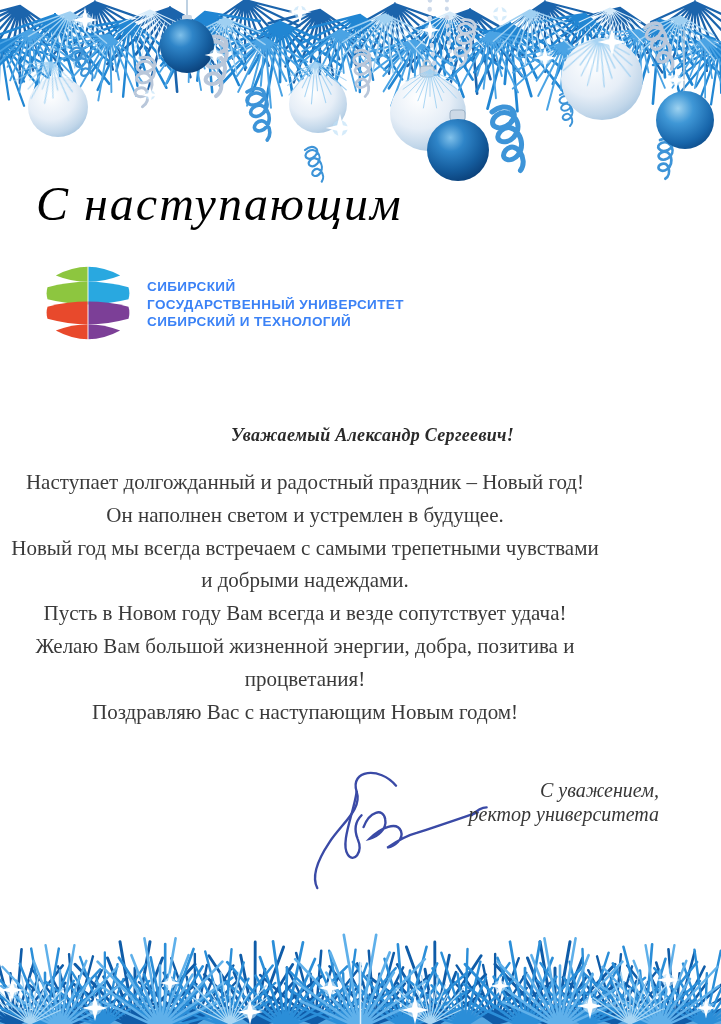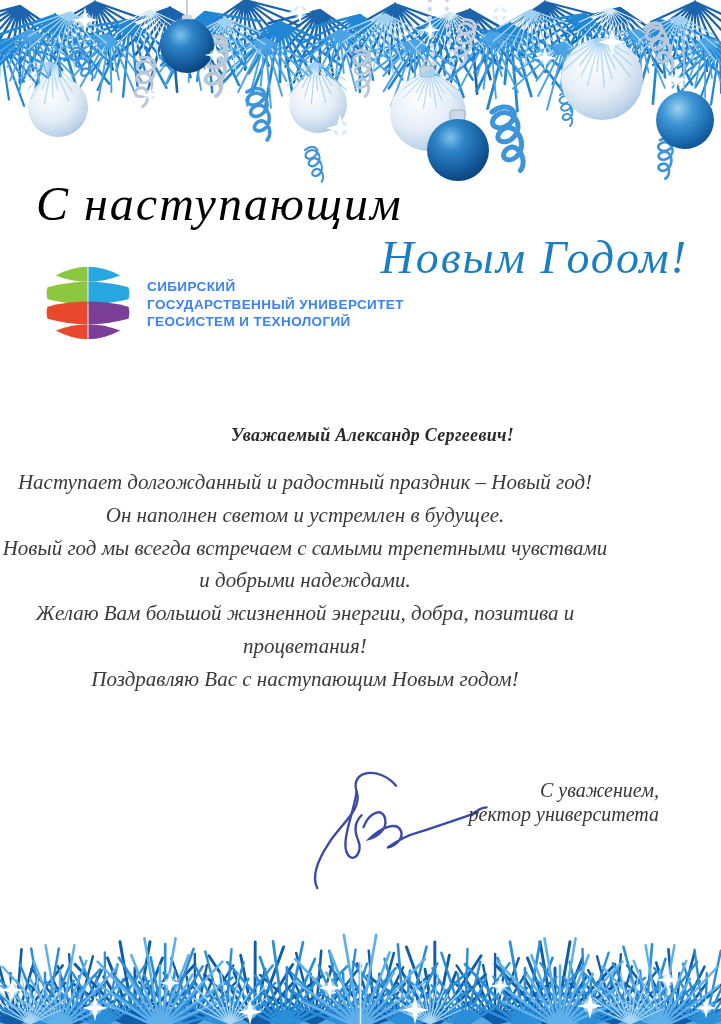--- a/index.html
+++ b/index.html
@@ -28,21 +28,21 @@
     font-size:13.5px;line-height:17.5px;letter-spacing:0.4px;
     color:#3b82f6;white-space:nowrap;
   }
   .salutation{
     position:absolute;top:413px;left:0;width:721px;margin:12px;
     text-align:center;font-style:italic;font-weight:bold;
     font-size:18px;color:#2a2a2a;letter-spacing:0.3px;
   }
   .letter-body{
     position:absolute;top:466px;left:0;width:610px;
-    text-align:center;font-style:italic;font-size:21px;
+    text-align:center;font-size:21px;
     line-height:32.8px;color:#3a3a3a;
   }
   .letter-body p{margin:0;}
   .signature-svg{position:absolute;left:303px;top:766px;width:190px;height:128px;}
   .sign-block{
     position:absolute;right:62px;top:779px;text-align:right;
     font-style:italic;font-size:20px;line-height:23.5px;color:#373737;
   }
   .sign-block p{margin:0;}
   .sign-block .sign-name{margin-top:13px;}
@@ -185,21 +185,20 @@
       <use href="#spark" transform="translate(430,30) scale(0.8)"></use>
       <use href="#spark" transform="translate(500,14)"></use>
       <use href="#spark" transform="translate(545,58) scale(0.9)"></use>
       <use href="#spark" transform="translate(612,42) scale(1.1)"></use>
       <use href="#spark" transform="translate(676,80) scale(0.8)"></use>
       <use href="#spark" transform="translate(150,95) scale(0.7)"></use>
     </g>
   </svg>
 
   <div class="headline-1">С наступающим</div>
-  <div class="headline-2">Новым Годом!</div>
 
   <div class="logo">
     <svg class="logo-globe" viewBox="0 0 100 100" aria-hidden="true">
       <defs>
         <path id="b1" d="M15,20 Q50,1 85,20 Q50,34 15,20 Z"></path>
         <path id="b2" d="M6,33 Q50,21 94,33 Q96,39.5 94,46 Q50,57 6,46 Q4,39.5 6,33 Z"></path>
         <clipPath id="clL">
             <rect x="0" y="0" width="49.5" height="100"></rect>
           </clipPath>
         <clipPath id="clR">
@@ -215,31 +214,32 @@
       <g clip-path="url(#clR)">
         <use href="#b1" fill="#29a8e0"></use>
         <use href="#b2" fill="#29a8e0"></use>
         <use href="#b2" transform="translate(0,100) scale(1,-1)" fill="#7c3f97"></use>
         <use href="#b1" transform="translate(0,100) scale(1,-1)" fill="#7c3f97"></use>
       </g>
     </svg>
     <div class="logo-text">
       <div>СИБИРСКИЙ</div>
       <div>ГОСУДАРСТВЕННЫЙ УНИВЕРСИТЕТ</div>
-      <div>ГЕОСИСТЕМ И ТЕХНОЛОГИЙ</div>
+      <div>СИБИРСКИЙ И ТЕХНОЛОГИЙ</div>
     </div>
   </div>
 
   <p class="salutation">Уважаемый Александр Сергеевич!</p>
 
   <div class="letter-body">
     <p>Наступает долгожданный и радостный праздник – Новый год!</p>
     <p>Он наполнен светом и устремлен в будущее.</p>
     <p>Новый год мы всегда встречаем с самыми трепетными чувствами</p>
     <p>и добрыми надеждами.</p>
+    <p>Пусть в Новом году Вам всегда и везде сопутствует удача!</p>
     <p>Желаю Вам большой жизненной энергии, добра, позитива и процветания!</p>
     <p>Поздравляю Вас с наступающим Новым годом!</p>
   </div>
 
   <svg class="signature-svg" viewBox="0 0 190 130" aria-hidden="true">
     <g fill="none" stroke="#3a4aa6" stroke-width="2.4" stroke-linecap="round">
       <path d="M93,20 C76,0 46,4 53,26 C59,44 38,58 25,78 C13,96 7,112 13,124"></path>
       <path d="M53,26 C50,48 36,78 44,90 C50,99 60,88 54,74 C50,64 52,56 58,50"></path>
       <path d="M60,62 C66,46 80,42 82,54 C84,64 74,72 66,74 C78,62 94,56 98,66 C101,74 92,81 84,83 C96,75 106,70 114,68 C132,62 156,54 176,47"></path>
       <path d="M170,50 C176,44 181,42 185,42"></path>

